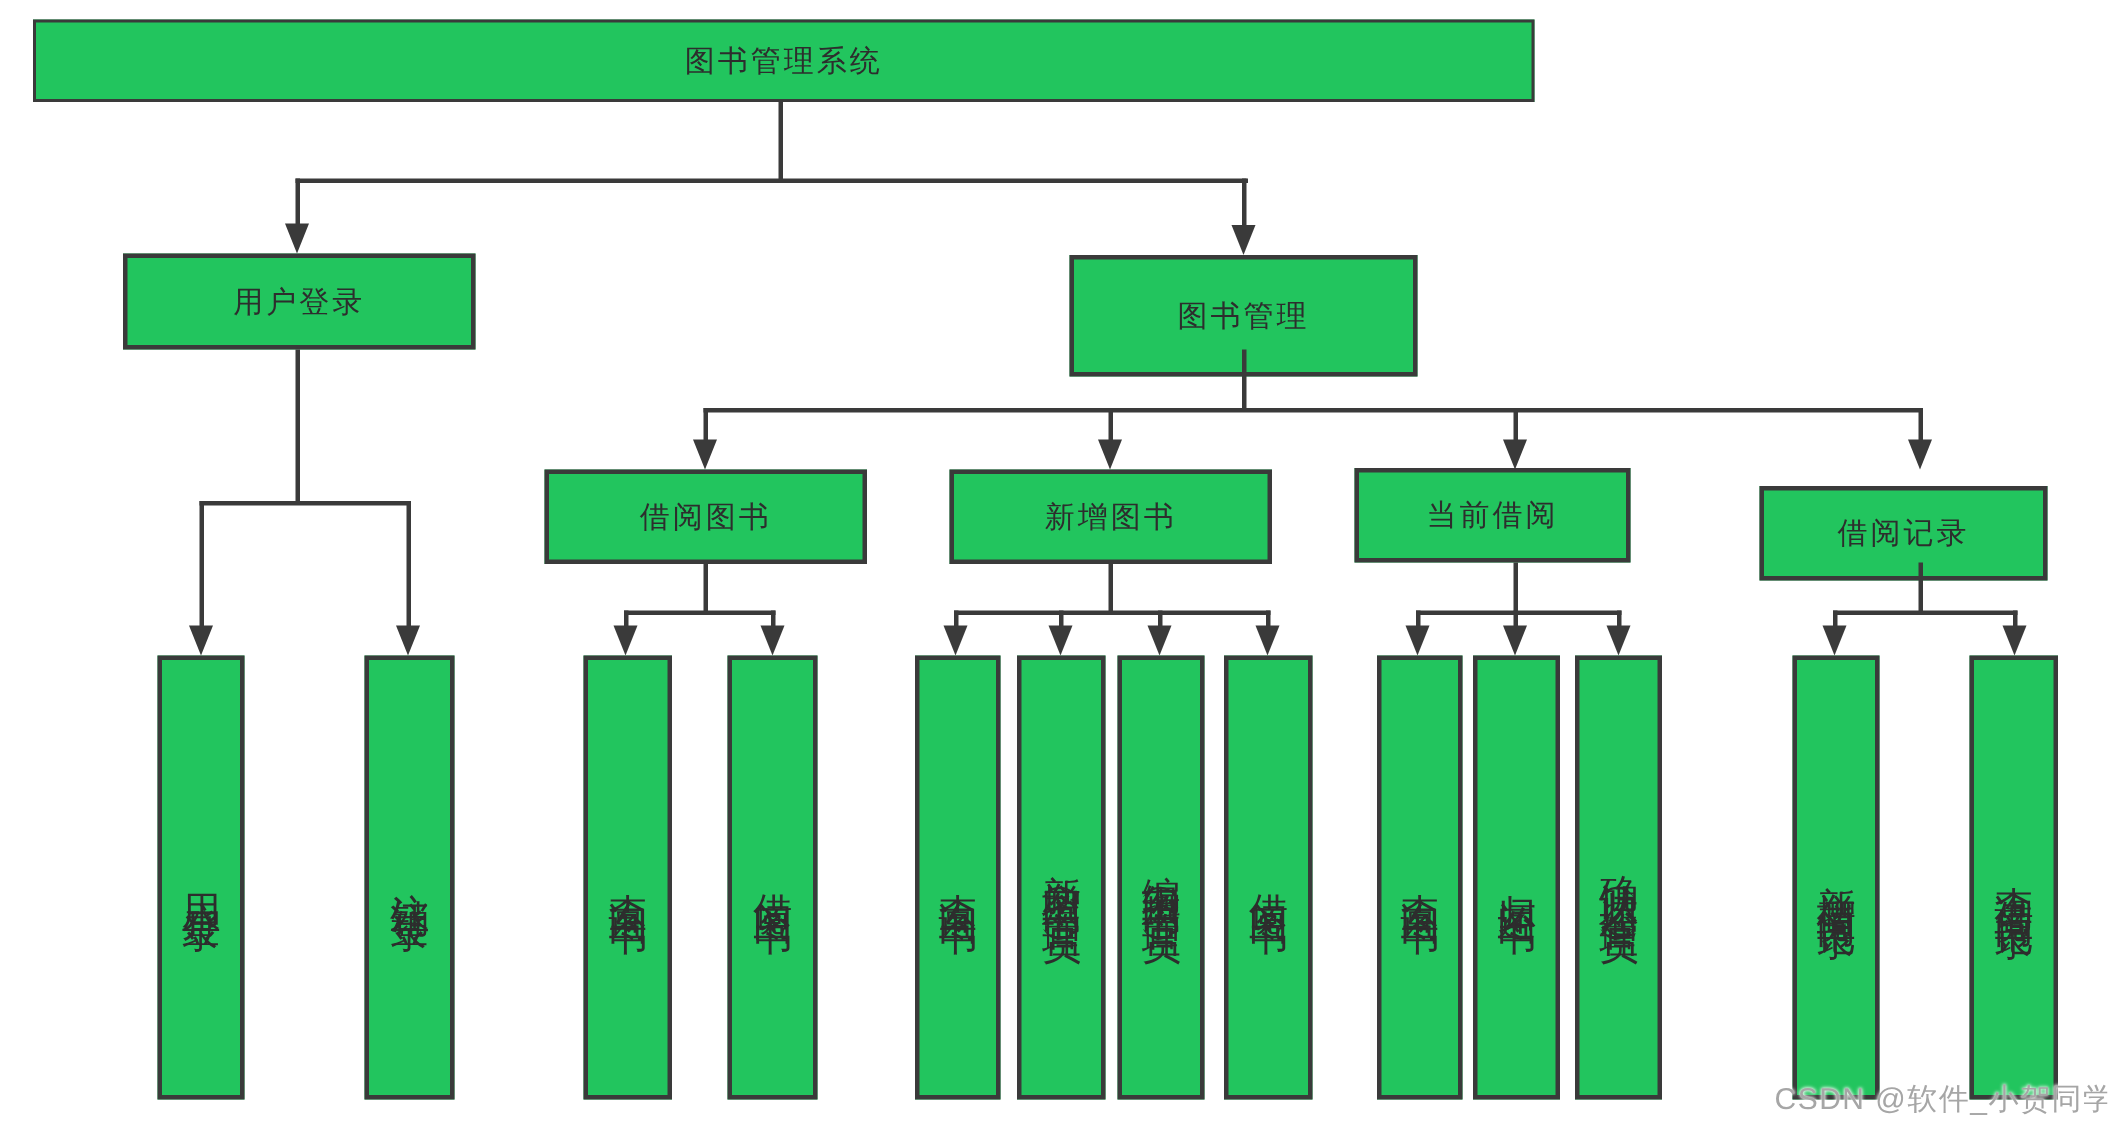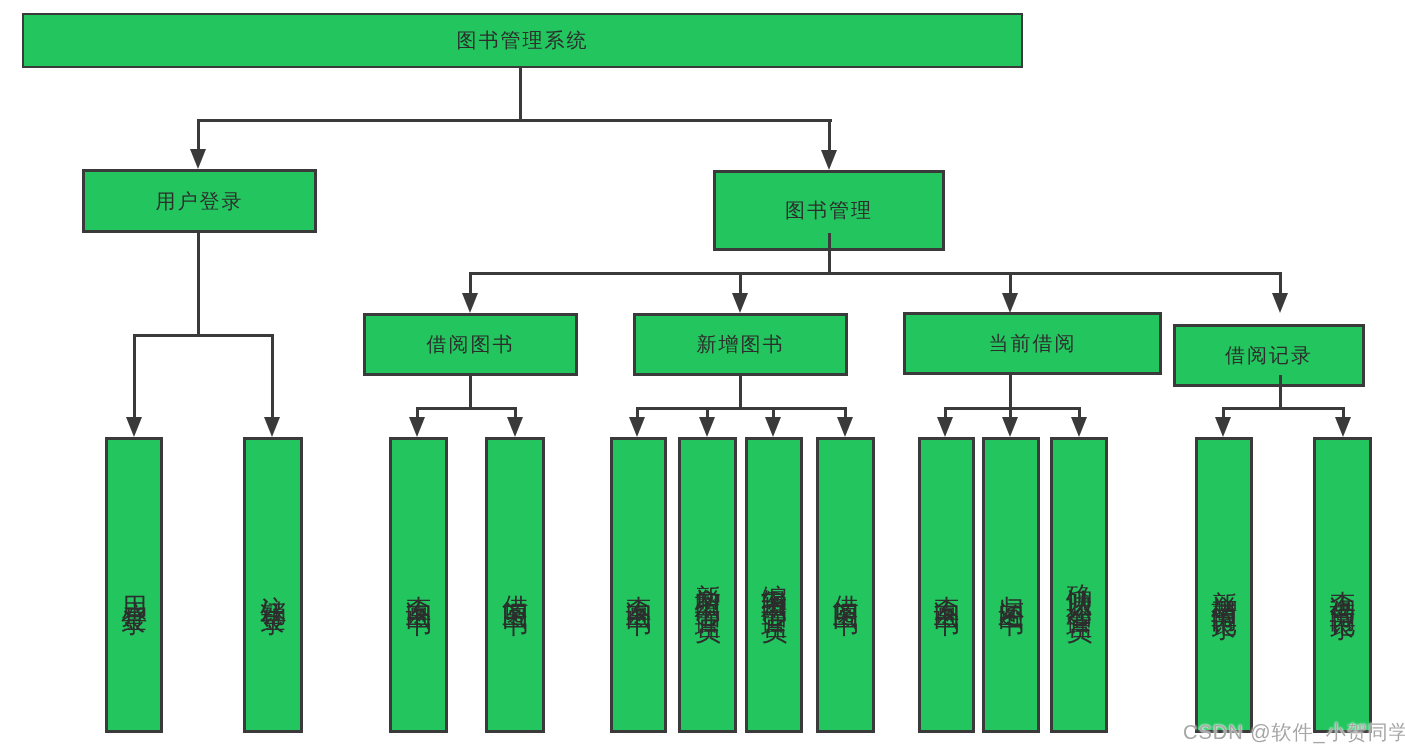--- a/index.html
+++ b/index.html
@@ -50,21 +50,21 @@
   <div class="box h" style="left:713px;top:170px;width:232px;height:81px">
     <span>图书管理</span>
   </div>
 
   <div class="box h" style="left:363px;top:313px;width:215px;height:63px">
     <span>借阅图书</span>
   </div>
   <div class="box h" style="left:633px;top:313px;width:215px;height:63px">
     <span>新增图书</span>
   </div>
-  <div class="box h" style="left:903px;top:312px;width:259px;height:63px">
+  <div class="box h" style="left:903px;top:312px;width:184px;height:63px">
     <span>当前借阅</span>
   </div>
   <div class="box h" style="left:1173px;top:324px;width:192px;height:63px">
     <span>借阅记录</span>
   </div>
 
   <div class="box v" style="left:105px;top:437px;width:58px;height:296px">
     <span>用户登录</span>
   </div>
   <div class="box v" style="left:243px;top:437px;width:60px;height:296px">

